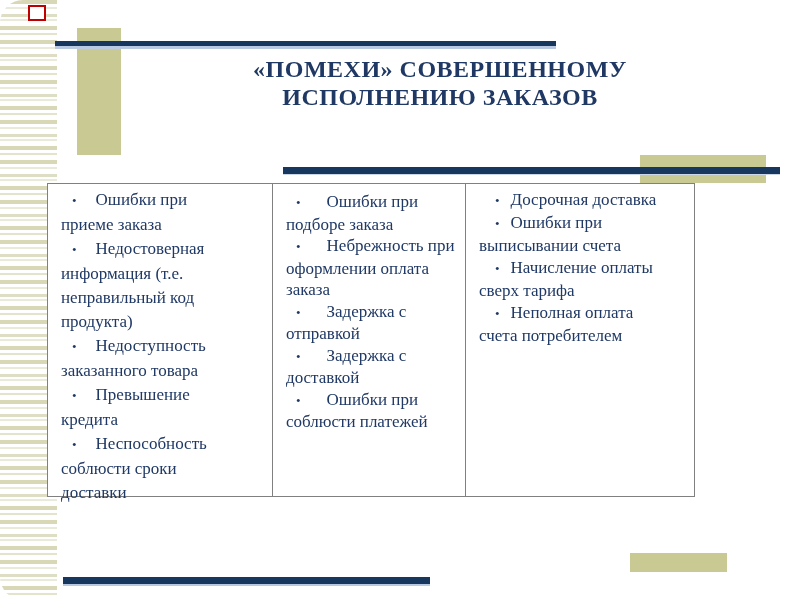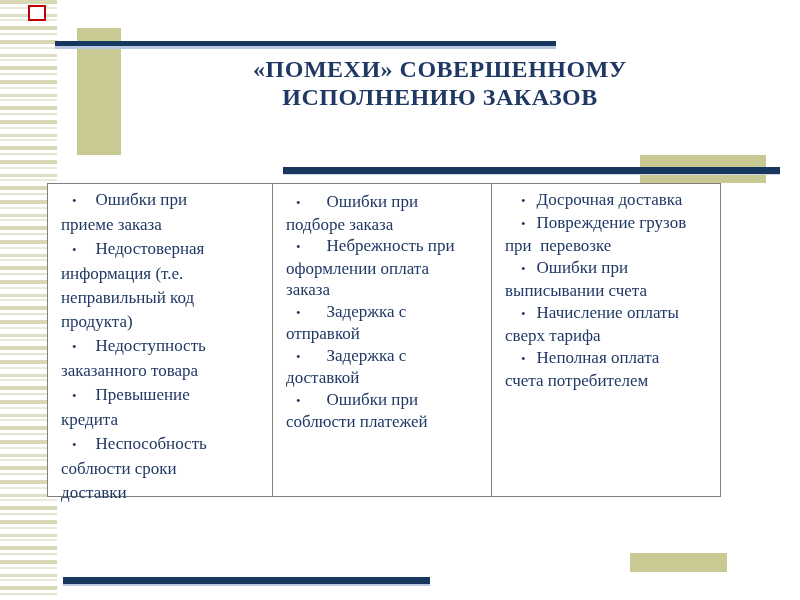--- a/index.html
+++ b/index.html
@@ -1,19 +1,20 @@
 <!DOCTYPE html>
 <html><head>
 <meta charset="utf-8">
 <style>
   html,body{margin:0;padding:0;background:#ffffff;}
   .slide{
     position:relative;width:800px;height:600px;overflow:hidden;
     background:#ffffff;
     font-family:"Liberation Serif","DejaVu Serif",serif;
+    border-radius:23px;
   }
   
   .stripes{
     position:absolute;left:0;top:0;width:57px;height:600px;
     background:repeating-linear-gradient(180deg,
       #d8d8b6 0px,#d8d8b6 4px,
       #ffffff 4px,#ffffff 7px,
       #eaeada 7px,#eaeada 9px,
       #ffffff 9px,#ffffff 14px,
       #dedec4 14px,#dedec4 17px,
@@ -43,21 +44,21 @@
     color:#1f3864;white-space:pre-line;letter-spacing:0.5px;
   }
   .box{
     position:absolute;top:183px;height:314px;box-sizing:border-box;
     background:#ffffff;border:1px solid #808080;
     color:#1f3864;font-size:17px;
     padding:4px 7px 1px 13px;
   }
   .box1{left:47px;width:226px;line-height:24px;}
   .box2{left:272px;width:220px;line-height:21.5px;padding-top:7px;}
-  .box3{left:491px;width:230px;line-height:22px;padding-top:5px;}
+  .box3{left:465px;width:230px;line-height:22px;padding-top:5px;}
   .li{margin:0;}
   .tx{white-space:pre-line;}
   .blt{font-size:13px;margin-left:11px;margin-right:19px;}
   .box2 .blt{margin-left:10px;margin-right:26px;}
   .box3 .blt{margin-left:16px;margin-right:11px;}
 </style>
 </head>
 <body>
 
 <div class="slide">
@@ -99,22 +100,20 @@
     <div class="li"><span class="blt">•</span><span class="tx">Задержка с
 отправкой</span></div>
     <div class="li"><span class="blt">•</span><span class="tx">Задержка с
 доставкой</span></div>
     <div class="li"><span class="blt">•</span><span class="tx">Ошибки при
 соблюсти платежей</span></div>
   </div>
 
   <div class="box box3">
     <div class="li"><span class="blt">•</span><span class="tx">Досрочная доставка</span></div>
-    <div class="li"><span class="blt">•</span><span class="tx">Повреждение грузов
-при &nbsp;перевозке</span></div>
     <div class="li"><span class="blt">•</span><span class="tx">Ошибки при
 выписывании счета</span></div>
     <div class="li"><span class="blt">•</span><span class="tx">Начисление оплаты
 сверх тарифа</span></div>
     <div class="li"><span class="blt">•</span><span class="tx">Неполная оплата
 счета потребителем</span></div>
   </div>
 
   <div class="olive olive-b"></div>
   <div class="bar bar-bottom"></div>

